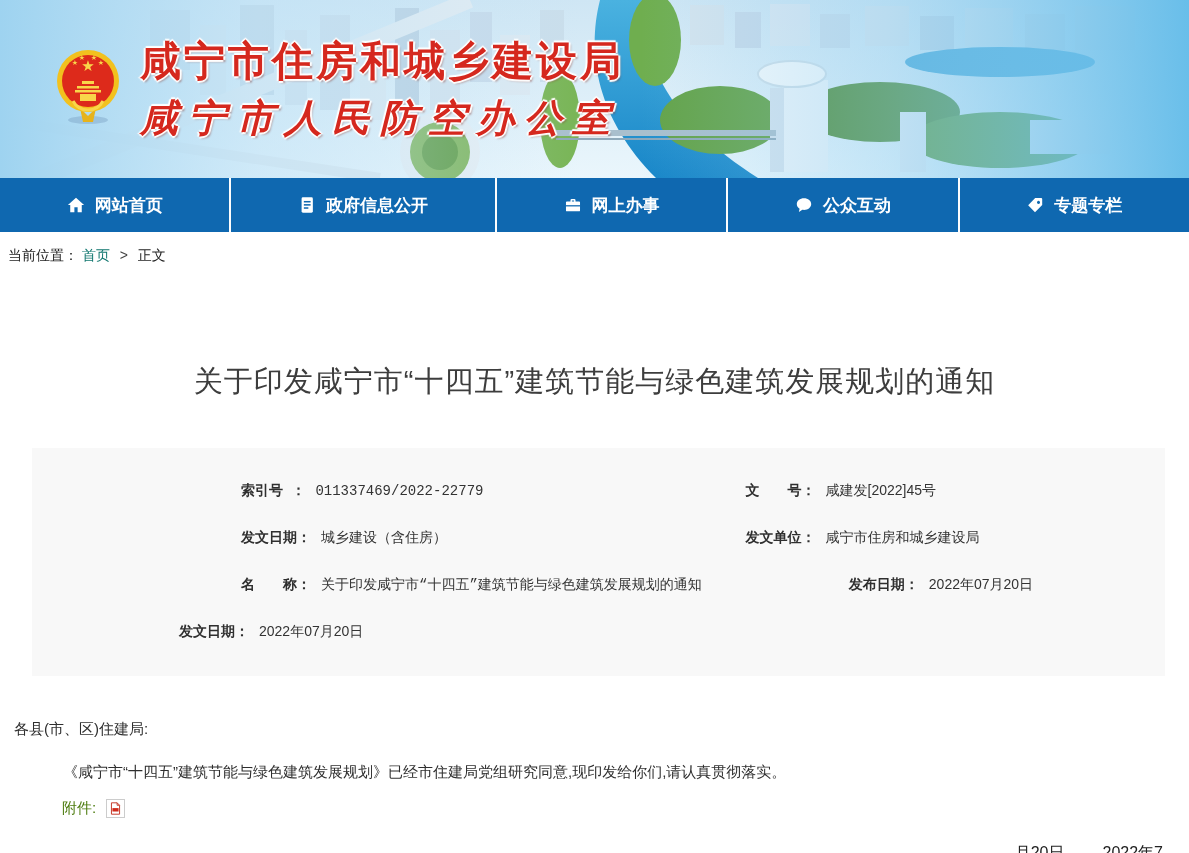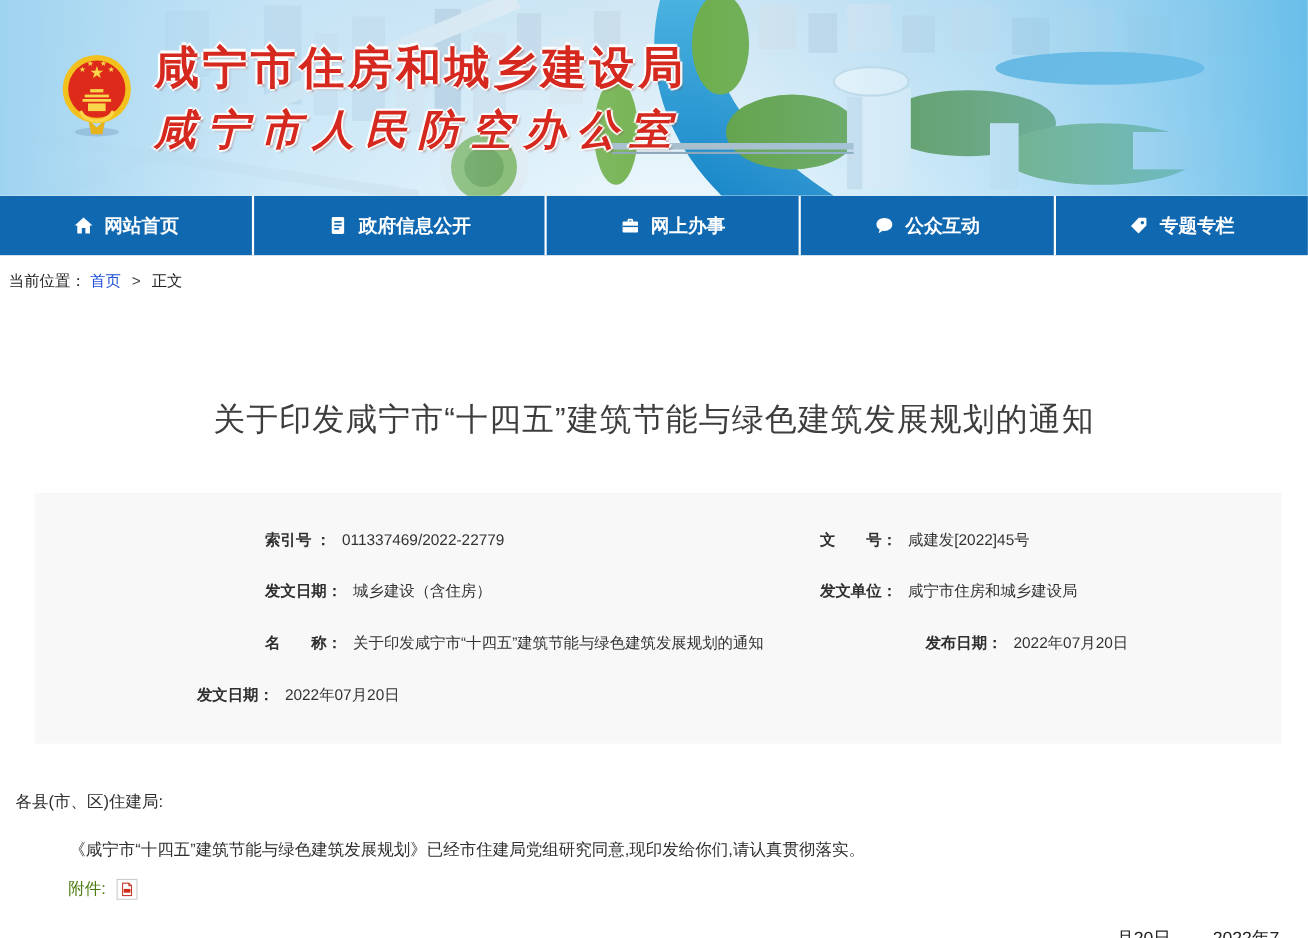--- a/index.html
+++ b/index.html
@@ -20,31 +20,31 @@
   
   .nav { display:flex; width:1189px; height:54px; background:#0f68b0; }
   .nav-item { flex:1 1 auto; display:flex; align-items:center; justify-content:center;
               gap:10px; color:#fff; font-size:17px; font-weight:bold; cursor:pointer;
               white-space:nowrap; padding:0 28px; }
   .nav-item + .nav-item { border-left:2px solid #fdfdfd; }
   .nav-item svg { width:18px; height:18px; flex:none; }
 
   
   .crumb { padding:15px 8px 14px; font-size:14px; color:#222; }
-  .crumb a { color:#1d4ed8; text-decoration:none;font-family:Liberation Mono, monospace; }
+  .crumb a { color:#0f766e; text-decoration:none;font-family:Liberation Mono, monospace; }
   .crumb .sep { margin:0 6px; color:#444; }
 
   
   .title { margin-top:83px; text-align:center; font-size:29px; font-weight:400;
            color:#3d3d3d; letter-spacing:1px; }
 
   .meta-box { margin:46px 24px 0 32px; background:#f8f8f8; padding:34px 0 6px; }
   .meta-row { display:grid; grid-template-columns:1fr 1fr; height:47px; align-items:start; }
   .meta-cell { font-size:14px; white-space:nowrap; }
-  .meta-cell.left  { padding-left:209px; }
+  .meta-cell.left  { padding-left:209px;font-family:Liberation Mono, monospace; }
   .meta-cell.right { padding-left:147px; }
   .meta-label { font-weight:bold; color:#2f2f2f; }
   .meta-value { margin-left:10px; color:#333; }
 
   .doc-body { font-size:15px; color:#2f2f2f; }
   .salutation { margin:44px 0 0 14px; }
   .paragraph  { margin:24px 0 0 63px; }
   .attach-line { margin:17px 0 0 62px; display:flex; align-items:center; }
   .attach-label { color:#4d7c0f; }
   .pdf-box { display:inline-flex; align-items:center; justify-content:center;

